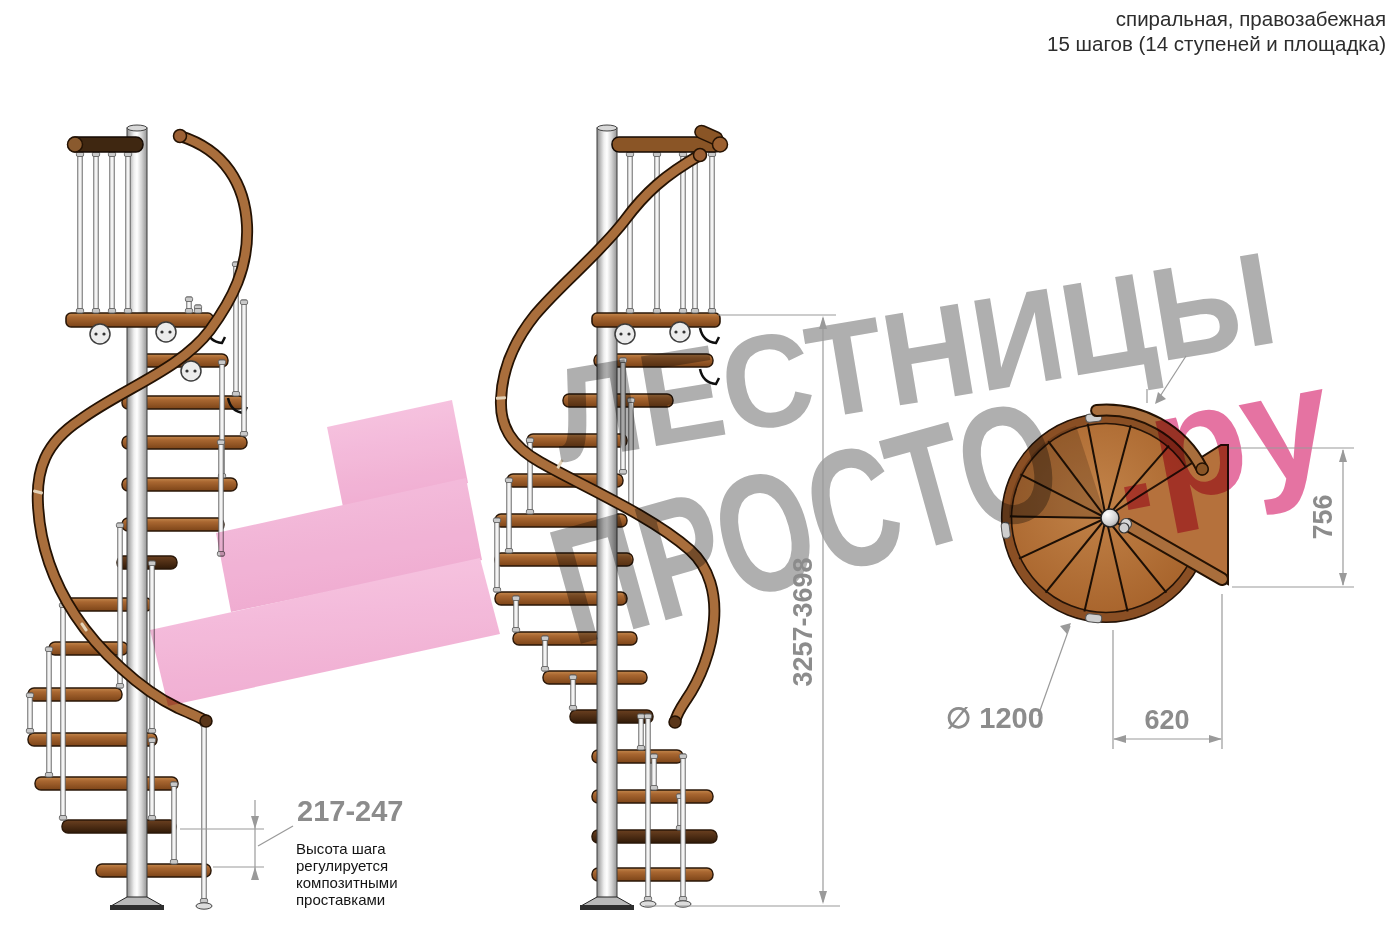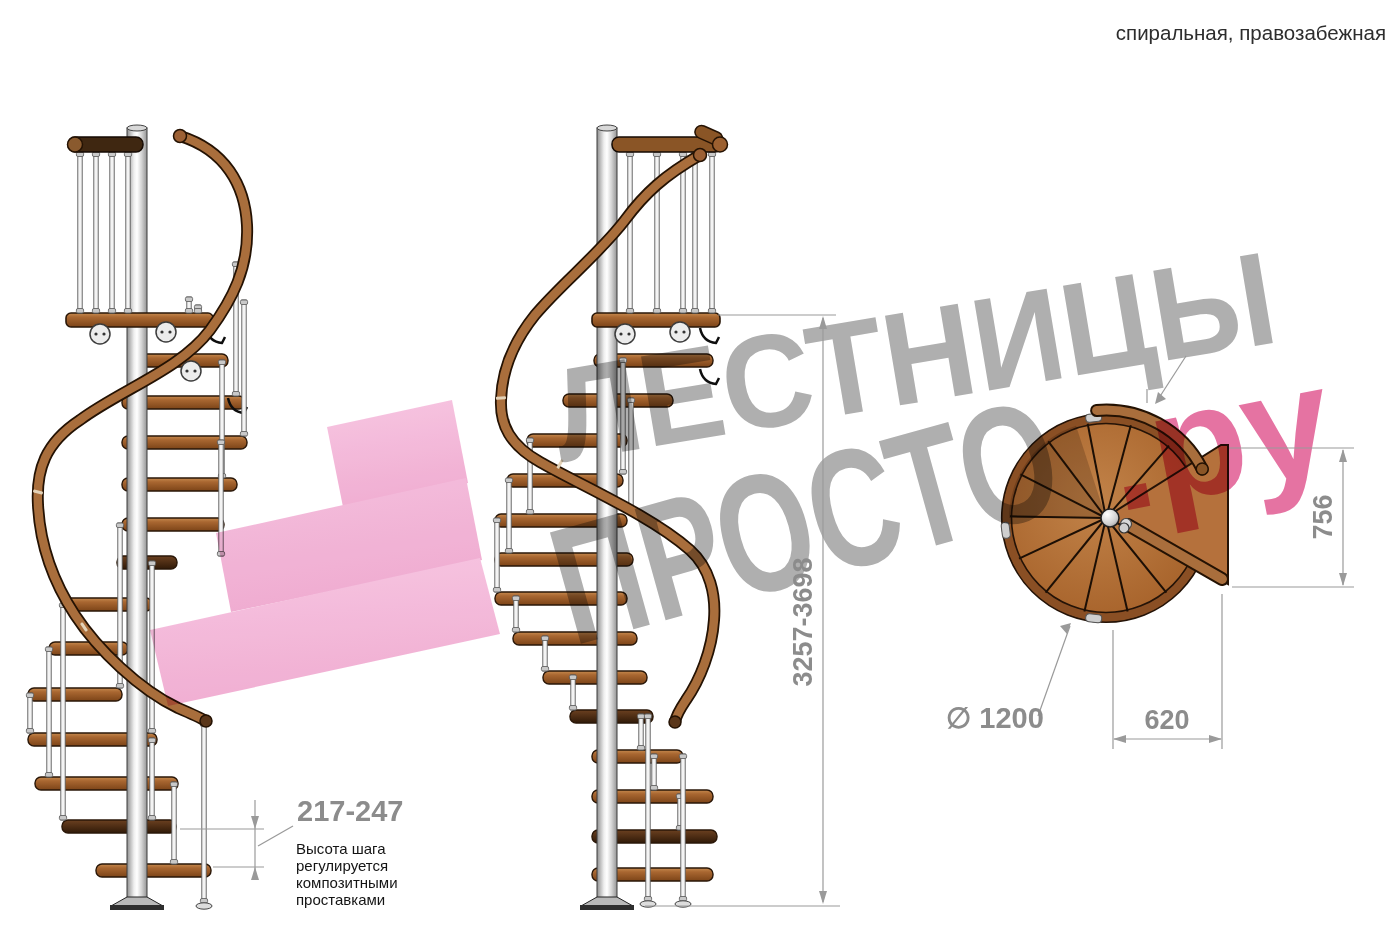--- a/index.html
+++ b/index.html
@@ -1,19 +1,19 @@
 <!DOCTYPE html>
 <html><head>
 <meta charset="utf-8">
 <style>
   html,body{margin:0;padding:0;background:#ffffff;}
   #stage{position:relative;width:1400px;height:951px;background:#ffffff;overflow:hidden;
          font-family:"Liberation Sans",sans-serif;}
   #scene{position:absolute;left:0;top:0;}
-  #header{position:absolute;top:20px;right:14px;text-align:right;
+  #header{position:absolute;top:6px;right:14px;text-align:right;
           font-size:20.5px;line-height:1.22;color:#2d2d2d;font-weight:500;}
   #header span{display:block;}
   .wm{mix-blend-mode:multiply;}
   text{font-family:"Liberation Sans",sans-serif;}
   .dimtxt{fill:#8c8c8c;font-weight:bold;font-size:27px;}
   .dimtxt-big{fill:#8c8c8c;font-weight:bold;font-size:29px;}
   .note{fill:#141414;font-size:15px;}
 </style>
 </head>
 <body>
@@ -333,14 +333,15 @@
     <g>
       <text class="note" x="296" y="854">Высота шага</text>
       <text class="note" x="296" y="871">регулируется</text>
       <text class="note" x="296" y="888">композитными</text>
       <text class="note" x="296" y="905">проставками</text>
     </g>
   </svg>
 
   <div id="header">
     <span>спиральная, правозабежная</span>
+    <span>15 шагов (14 ступеней и площадка)</span>
   </div>
 </div>
 
 </body></html>

